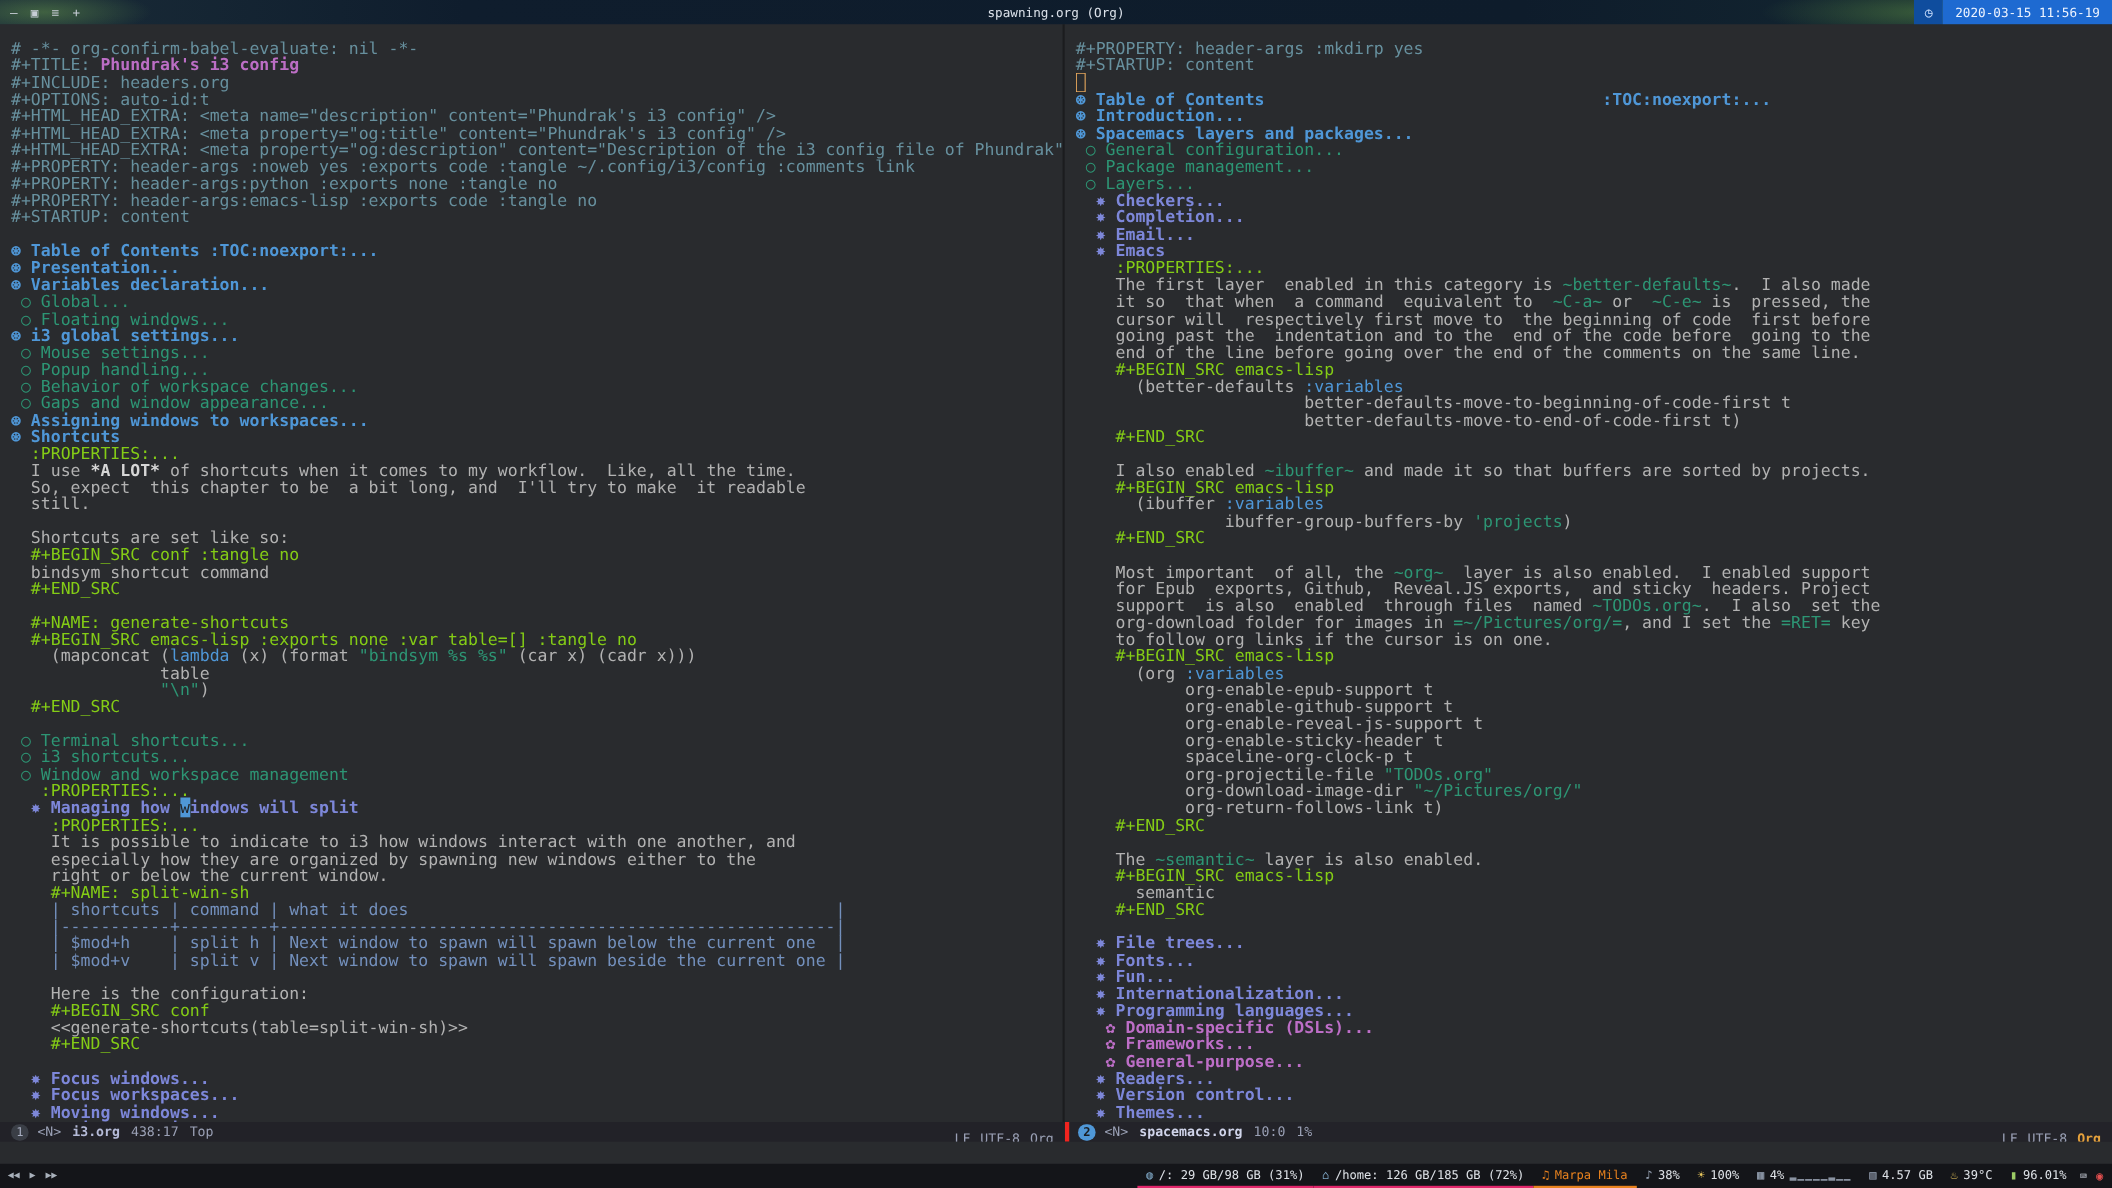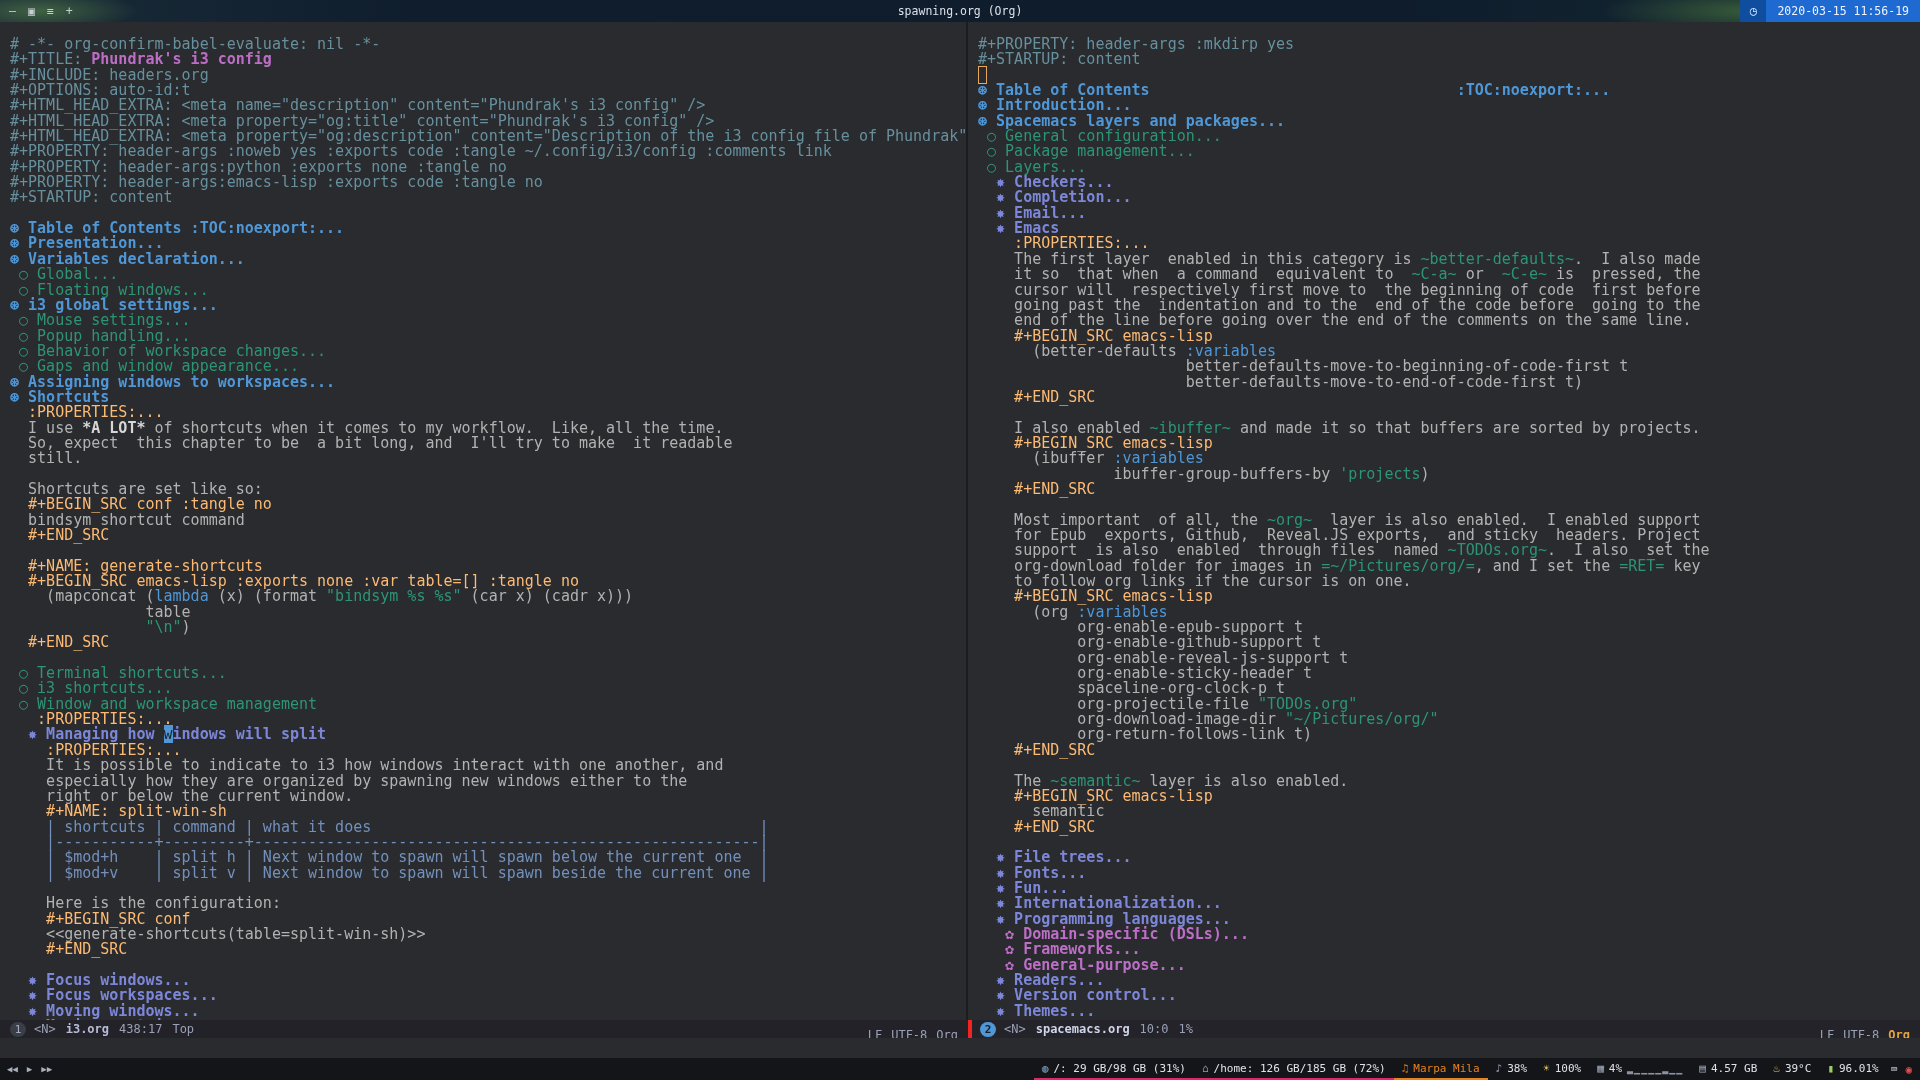--- a/index.html
+++ b/index.html
@@ -31,21 +31,21 @@
   .pane-right { width:952px; }
   .line { height:15.35px; line-height:15.35px; }
 
   .s-m  { color:#67909e; }                       
   .s-ti { color:#bc6ec5; font-weight:bold; }     
   .s-h1 { color:#4f97d7; font-weight:bold; }
   .s-h2 { color:#2d9574; font-weight:normal; }
   .s-h3 { color:#7d87d9; font-weight:bold; }
   .s-h4 { color:#bd6ec7; font-weight:bold; }
   .s-t  { color:#b2b2b2; }
-  .s-d  { color:#fdba74; }                       
+  .s-d  { color:#84cc16; }                       
   .s-s  { color:#2d9574; }                       
   .s-k  { color:#4f97d7; }                       
   .s-c  { color:#2d9574; }                       
   .s-b  { color:#d6d6d6; font-weight:bold; }
   .s-tb { color:#7390bd; }                       
   .s-cur  { background:#4f97d7; color:#22252a; }
   .s-curh { box-shadow: inset 0 0 0 1px #e7a85c; }
 
   
   .modelines { position:absolute; top:1020px; left:0; width:1920px; height:18px; display:flex; }

